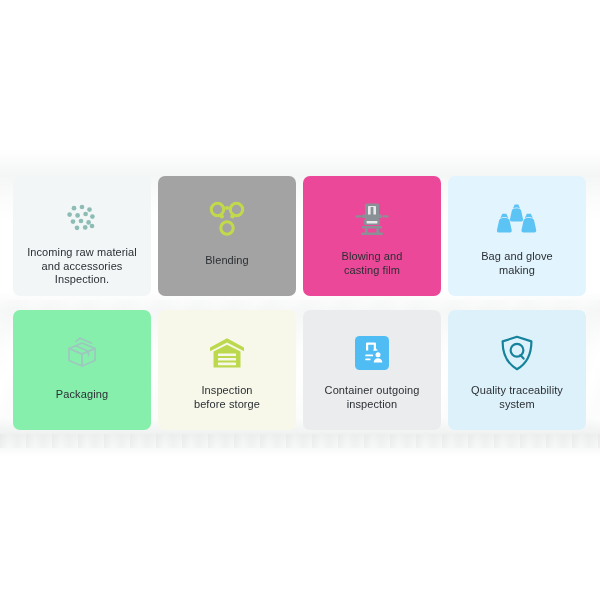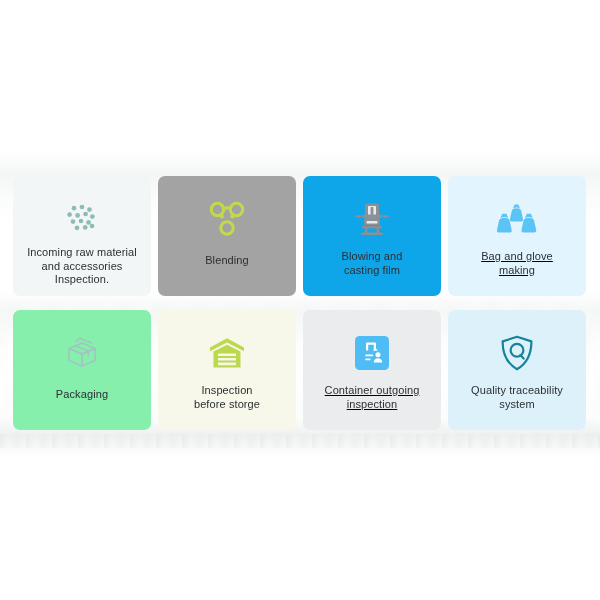--- a/index.html
+++ b/index.html
@@ -141,41 +141,41 @@
         <circle cx="19" cy="28" r="6.2"></circle>
         <g fill="#c2d94b" stroke="none">
           <circle cx="19" cy="8" r="2.1"></circle>
           <circle cx="13.8" cy="16.4" r="2.1"></circle>
           <circle cx="24.4" cy="16.4" r="2.1"></circle>
         </g>
       </svg>
       </div>
       <div class="card-label">Blending</div>
     </div>
-    <div class="card lines-2" style="background: #0ea5e9;">
+    <div class="card lines-2" style="background: #ec4899;">
       <div class="card-icon">
         <svg width="38" height="34" viewBox="0 0 38 34" fill="#8a9196">
         <rect x="12" y="1.5" width="14" height="17" rx="1.5"></rect>
         <rect x="15" y="4" width="8" height="11" rx="0.8" fill="#e9eaeb"></rect>
         <rect x="17.6" y="5" width="2.8" height="9" rx="0.6" fill="#8a9196"></rect>
         <rect x="9" y="12.5" width="20" height="3.4" rx="1"></rect>
         <rect x="2.5" y="13.2" width="6" height="2.4" rx="1.2"></rect>
         <rect x="29.5" y="13.2" width="6" height="2.4" rx="1.2"></rect>
         <rect x="11" y="17.5" width="16" height="5.4" rx="1"></rect>
         <rect x="13.6" y="19" width="10.8" height="2.6" rx="0.6" fill="#e9eaeb"></rect>
         <rect x="9" y="24" width="20" height="2.6" rx="0.8"></rect>
         <rect x="12" y="26.2" width="2.6" height="5"></rect>
         <rect x="23.4" y="26.2" width="2.6" height="5"></rect>
         <rect x="8" y="30.6" width="22" height="2.4" rx="0.9"></rect>
       </svg>
       </div>
       <div class="card-label">Blowing and
 casting film</div>
     </div>
-    <div class="card lines-2" style="background: rgb(226, 244, 253); text-decoration: underline;">
+    <div class="card lines-2" style="background: rgb(226, 244, 253);">
       <div class="card-icon">
         <svg width="42" height="32" viewBox="0 0 42 32" fill="#5cc3f5">
 
         <g transform="translate(13.5,1) scale(1)">
           <path d="M2.2 7.2 C2.2 5.4 4 4.2 7 4.2 C10 4.2 11.8 5.4 11.8 7.2
                    L13.6 15.5 C13.8 16.6 13 17.4 11.9 17.4
                    L2.1 17.4 C1 17.4 0.2 16.6 0.4 15.5 Z"></path>
           <path d="M3.4 4.6 L5.2 0.6 L8.8 0.6 L10.6 4.6
                    C9.6 3.9 8.4 3.6 7 3.6 C5.6 3.6 4.4 3.9 3.4 4.6 Z"></path>
         </g>
@@ -221,21 +221,21 @@
         <g fill="#f7f8ea">
           <rect x="9" y="16.4" width="18" height="2.6" rx="0.6"></rect>
           <rect x="9" y="21.0" width="18" height="2.6" rx="0.6"></rect>
           <rect x="9" y="25.6" width="18" height="2.6" rx="0.6"></rect>
         </g>
       </svg>
       </div>
       <div class="card-label">Inspection
 before storge</div>
     </div>
-    <div class="card lines-2" style="background: rgb(235, 236, 238); text-decoration: underline;">
+    <div class="card lines-2" style="background: rgb(235, 236, 238);">
       <div class="card-icon">
         <svg width="34" height="34" viewBox="0 0 34 34">
         <rect x="0" y="0" width="34" height="34" rx="4.5" fill="#4fbdf4"></rect>
         <g fill="#ffffff">
           <path d="M12.2 6.6 h7.6 a1.2 1.2 0 0 1 1.2 1.2 v6.6 h-2.2 v-5.6
                    h-5.6 v5.6 h-2.2 v-6.6 a1.2 1.2 0 0 1 1.2 -1.2 Z"></path>
           <path d="M20.4 12.0 l2.6 2.4 h-5.2 Z"></path>
           <rect x="10.2" y="18.4" width="8.0" height="1.9" rx="0.9"></rect>
           <rect x="10.2" y="22.4" width="5.4" height="1.9" rx="0.9"></rect>
           <circle cx="23.0" cy="18.7" r="2.5"></circle>

